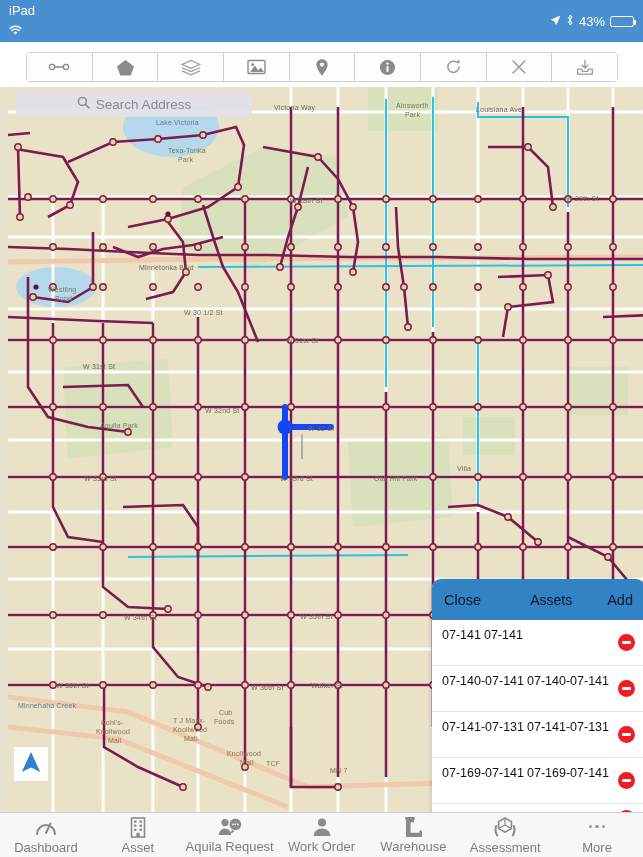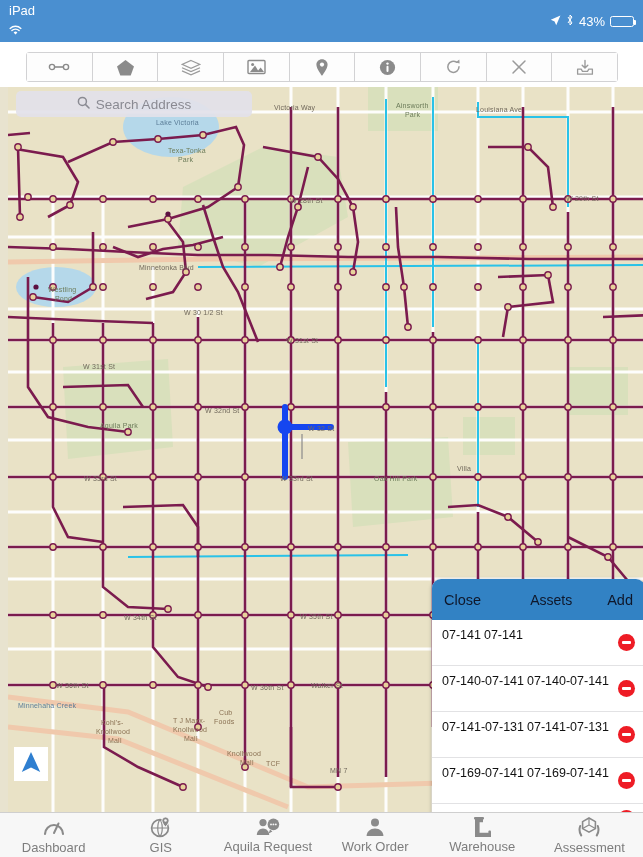--- a/index.html
+++ b/index.html
@@ -657,28 +657,34 @@
         <span>
           <svg width="22" height="22" viewBox="0 0 22 22">
             <path d="M2 18a9 9 0 0 1 18 0" fill="none" stroke="#8a8a8a" stroke-width="2.1" stroke-linecap="round"></path>
             <line x1="11" y1="17" x2="15.5" y2="7.5" stroke="#8a8a8a" stroke-width="2" stroke-linecap="round"></line>
           </svg>
         </span>
         <span class="lbl">Dashboard</span>
       </div>
       <div class="tab">
         <span>
-          <svg width="22" height="22" viewBox="0 0 22 22">
-            <circle cx="10" cy="12" r="8.4" fill="none" stroke="#8a8a8a" stroke-width="1.7"></circle>
-            <path d="M1.8 12h16.4M10 3.6c3 3.6 3 13.2 0 16.8M10 3.6c-3 3.6-3 13.2 0 16.8" fill="none" stroke="#8a8a8a" stroke-width="1.2"></path>
-            <path d="M15.5 1c-2 0-3.6 1.6-3.6 3.6 0 2.6 3.6 6.4 3.6 6.4s3.6-3.8 3.6-6.4C19.1 2.6 17.5 1 15.5 1z" fill="#8a8a8a" stroke="#f7f7f7" stroke-width="1"></path>
-            <circle cx="15.5" cy="4.5" r="1.3" fill="#f7f7f7"></circle>
-          </svg>
-        </span>
-        <span class="lbl">GIS</span>
+          <svg width="20" height="22" viewBox="0 0 20 22">
+            <rect x="3.5" y="2" width="13" height="19" fill="none" stroke="#8a8a8a" stroke-width="1.6"></rect>
+            <g fill="#8a8a8a">
+              <rect x="6" y="4.5" width="2.4" height="2.2"></rect>
+              <rect x="11.6" y="4.5" width="2.4" height="2.2"></rect>
+              <rect x="6" y="8.6" width="2.4" height="2.2"></rect>
+              <rect x="11.6" y="8.6" width="2.4" height="2.2"></rect>
+              <rect x="6" y="12.7" width="2.4" height="2.2"></rect>
+              <rect x="11.6" y="12.7" width="2.4" height="2.2"></rect>
+              <rect x="8.4" y="16.8" width="3.3" height="4.2"></rect>
+            </g>
+          </svg>
+        </span>
+        <span class="lbl">Asset</span>
       </div>
       <div class="tab">
         <span>
           <svg width="24" height="20" viewBox="0 0 24 20">
             <circle cx="7" cy="5.6" r="3.6" fill="#8a8a8a"></circle>
             <path d="M0.8 18c0-3.8 2.8-6.6 6.2-6.6s6.2 2.8 6.2 6.6z" fill="#8a8a8a"></path>
             <circle cx="17.4" cy="7.4" r="5.8" fill="#8a8a8a"></circle>
             <path d="M14 12.4 12.6 16.4 16.4 14.6z" fill="#8a8a8a"></path>
             <g fill="#f7f7f7">
               <circle cx="15" cy="7.4" r=".95"></circle>
@@ -711,15 +717,23 @@
       <div class="tab">
         <span>
           <svg width="22" height="22" viewBox="0 0 22 22">
             <polygon points="11,2 17.4,5.6 17.4,12.6 11,16.2 4.6,12.6 4.6,5.6" fill="none" stroke="#8a8a8a" stroke-width="1.6"></polygon>
             <path d="M11 2v7l6.4 3.6M11 9 4.6 12.6" fill="none" stroke="#8a8a8a" stroke-width="1.2"></path>
             <path d="M2.2 10c-1 2.8-.8 6.6 1 9.4M19.8 10c1 2.8.8 6.6-1 9.4" fill="none" stroke="#8a8a8a" stroke-width="2" stroke-linecap="round"></path>
           </svg>
         </span>
         <span class="lbl">Assessment</span>
       </div>
+      <div class="tab">
+        <span class="dots">
+          <i></i>
+          <i></i>
+          <i></i>
+        </span>
+        <span class="lbl">More</span>
+      </div>
     </div>
 
 </div>
 
 </body></html>

